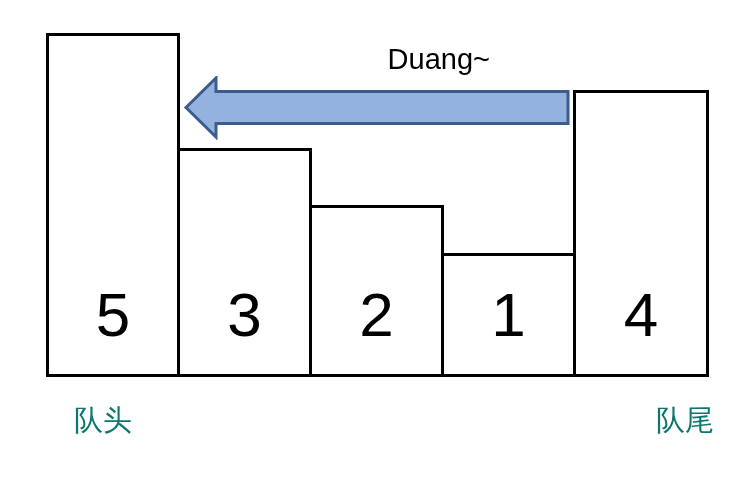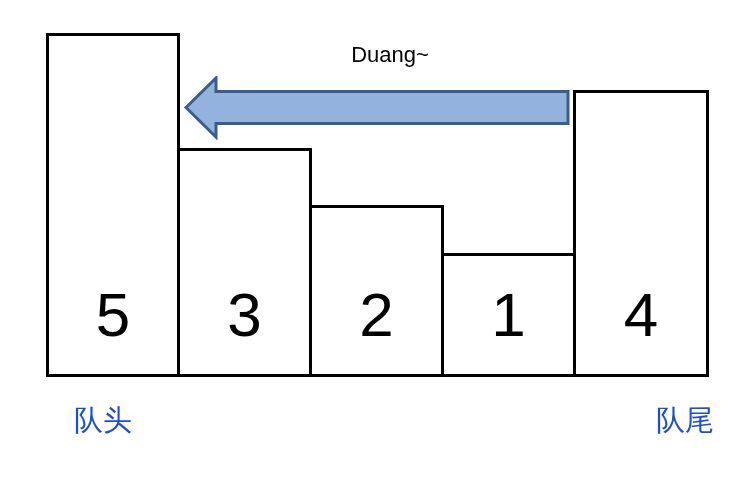--- a/index.html
+++ b/index.html
@@ -36,38 +36,38 @@
   .bar-3 { left: 177px; top: 148px; width: 135px; height: 229px; }
   .bar-2 { left: 309px; top: 205px; width: 135px; height: 172px; }
   .bar-1 { left: 441px; top: 253px; width: 135px; height: 124px; }
   .bar-4 { left: 573px; top: 90px;  width: 136px; height: 287px; }
 
   .arrow-label {
     position: absolute;
     left: 290px;
     top: 42px;
     width: 200px;
-    text-align: center;
-    font-size: 22px;
+    text-align: right;
+    font-size: 29px;
     line-height: 1.2;
     color: #000000;
   }
   .arrow-svg {
     position: absolute;
     left: 183px;
     top: 76px;
     width: 390px;
     height: 64px;
   }
   .queue-label {
     position: absolute;
     top: 404px;
     font-size: 29px;
     line-height: 32px;
-    color: #1d4ed8;
+    color: #0f766e;
     font-family: "DejaVu Serif", "Liberation Serif", serif;
     white-space: nowrap;
   }
   .queue-label.head { left: 74px; }
   .queue-label.tail { left: 612px; margin-left: 44px; }
 </style>
 </head>
 <body>
 
 <div id="canvas">

